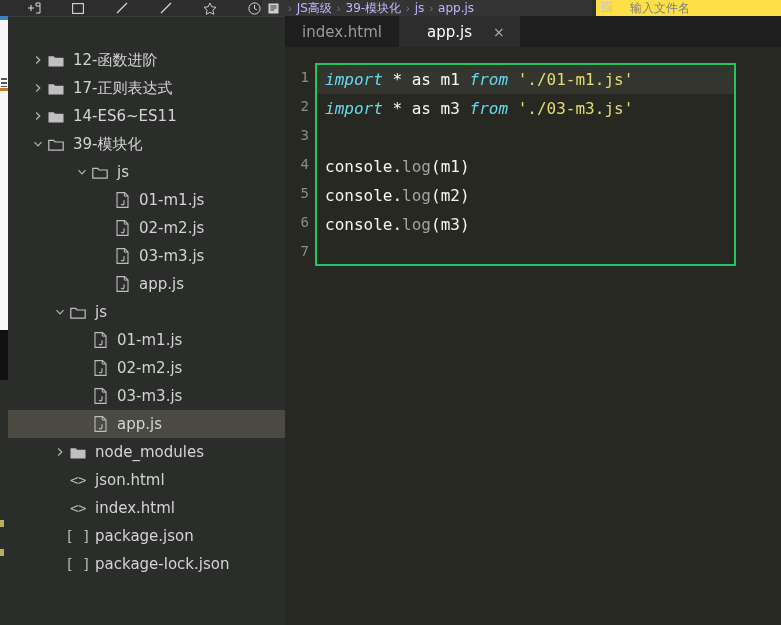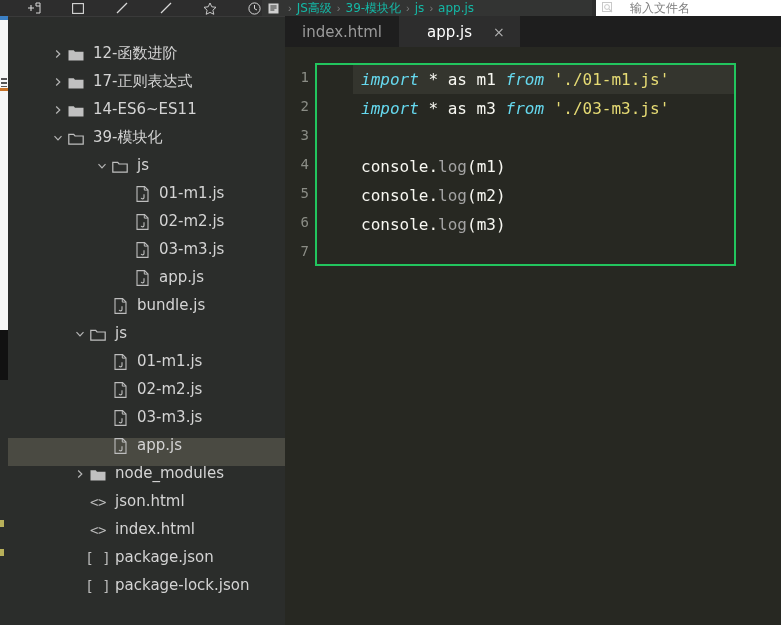--- a/index.html
+++ b/index.html
@@ -53,57 +53,56 @@
   .breadcrumb-wrap {
     position: absolute; left: 262px; top: 0;
     width: 330px; height: 16px;
     background: #333433;
     display: flex; align-items: center;
     padding-left: 6px;
     overflow: hidden;
   }
   .bc-icon { color:#d0d0d0; margin-right:4px; display:flex; align-items:center; }
   .bc-item {
-    color: #14b8a6; font-size: 12px; white-space: nowrap;
+    color: #c4b5fd; font-size: 12px; white-space: nowrap;
     font-family: "DejaVu Sans", sans-serif;
   }
   .bc-sep { color: #7b7b7b; font-size: 11px; margin: 0 5px; }
 
   .search-wrap {
     position: absolute; left: 596px; top: 0;
     width: 185px; height: 16px;
-    background: #ffffff;
+    background: #fde047;
     display: flex; align-items: center;
     padding-left: 6px;
   }
   .search-icon { color:#c8c8c8; display:flex; align-items:center; }
   .search-ph {
     color: #7e7e7e; font-size: 12px; margin-left: 16px;
     font-family: "DejaVu Sans", sans-serif; white-space: nowrap;
   }
 
   
   .sidebar {
     position: absolute; left: 8px; top: 16px;
     width: 277px; height: 609px;
     background: #2b2d2b;
     overflow: hidden;
     z-index: 6;
   }
   .tree { padding-top: 30px; }
   .row {
     height: 28px;
-    display: flex; 
+    display: flex; align-items: center;
     color: #d4d4d4;
     font-size: 15px;
     font-family: "DejaVu Sans", sans-serif;
     white-space: nowrap;
     cursor: default;
     position: relative;
-    padding-left: 20px;
   }
   .row.selected { background: #4a4a42; }
   .chev {
     width: 16px; height: 16px;
     display: flex; align-items: center; justify-content: center;
     color: #b5b5b5; flex: 0 0 16px;
   }
   .chev.empty { visibility: hidden; }
   .ficon {
     width: 20px; height: 16px;
@@ -410,32 +409,20 @@
           <span class="ficon">
             <svg class="jsfile-svg" viewBox="0 0 13 16">
               <path d="M1 0.6h7.6L12 4v11.4H1z" fill="none" stroke="#bdbdbd" stroke-width="1.1"></path>
               <path d="M8.3 0.8v3.3H11.8" fill="none" stroke="#bdbdbd" stroke-width="1"></path>
               <path d="M8 8.3v3.3c0 .9-.7 1.3-1.5 1.3-.7 0-1.2-.4-1.4-1" stroke="#bdbdbd" stroke-width="1.1" fill="none"></path>
             </svg>
           </span>
           <span class="label">app.js</span>
         </div>
         <div class="row">
-          <span style="width: 66px; flex: 0 0 66px;"></span>
-          <span class="chev empty"></span>
-          <span class="ficon">
-            <svg class="jsfile-svg" viewBox="0 0 13 16">
-              <path d="M1 0.6h7.6L12 4v11.4H1z" fill="none" stroke="#bdbdbd" stroke-width="1.1"></path>
-              <path d="M8.3 0.8v3.3H11.8" fill="none" stroke="#bdbdbd" stroke-width="1"></path>
-              <path d="M8 8.3v3.3c0 .9-.7 1.3-1.5 1.3-.7 0-1.2-.4-1.4-1" stroke="#bdbdbd" stroke-width="1.1" fill="none"></path>
-            </svg>
-          </span>
-          <span class="label">bundle.js</span>
-        </div>
-        <div class="row">
           <span style="width: 44px; flex: 0 0 44px;"></span>
           <span class="chev">
             <svg width="10" height="10" viewBox="0 0 10 10">
               <path d="M1.5 3.2L5 6.8 8.5 3.2" stroke="#b5b5b5" stroke-width="1.2" fill="none"></path>
             </svg>
           </span>
           <span class="ficon">
             <svg class="folder-svg" viewBox="0 0 16 13">
               <path d="M0.8 2.4h4.9l1.3 1.6h8.2v8.2H0.8z" fill="none" stroke="#c0c0c0" stroke-width="1.2"></path>
             </svg>
@@ -556,21 +543,21 @@
       <div class="code-grid">
         <div class="gutter" id="gutter">
             <div class="ln">1</div>
             <div class="ln">2</div>
             <div class="ln">3</div>
             <div class="ln">4</div>
             <div class="ln">5</div>
             <div class="ln">6</div>
             <div class="ln">7</div>
           </div>
-        <div class="codebox" id="codebox" style="border-color: rgb(34, 197, 94); padding-left: 36px;">
+        <div class="codebox" id="codebox" style="border-color: rgb(34, 197, 94);">
             <div class="cline active"><span class="kw">import</span><span class="op"> </span><span class="op">*</span><span class="idn"> as m1 </span><span class="kw">from</span><span class="op"> </span><span class="str">'./01-m1.js'</span></div>
             <div class="cline"><span class="kw">import</span><span class="op"> </span><span class="op">*</span><span class="idn"> as m3 </span><span class="kw">from</span><span class="op"> </span><span class="str">'./03-m3.js'</span></div>
             <div class="cline">&nbsp;</div>
             <div class="cline"><span class="idn">console</span><span class="pnc">.</span><span class="fn">log</span><span class="pnc">(</span><span class="idn">m1</span><span class="pnc">)</span></div>
             <div class="cline"><span class="idn">console</span><span class="pnc">.</span><span class="fn">log</span><span class="pnc">(</span><span class="idn">m2</span><span class="pnc">)</span></div>
             <div class="cline"><span class="idn">console</span><span class="pnc">.</span><span class="fn">log</span><span class="pnc">(</span><span class="idn">m3</span><span class="pnc">)</span></div>
           </div>
       </div>
     </div>
   </div>

